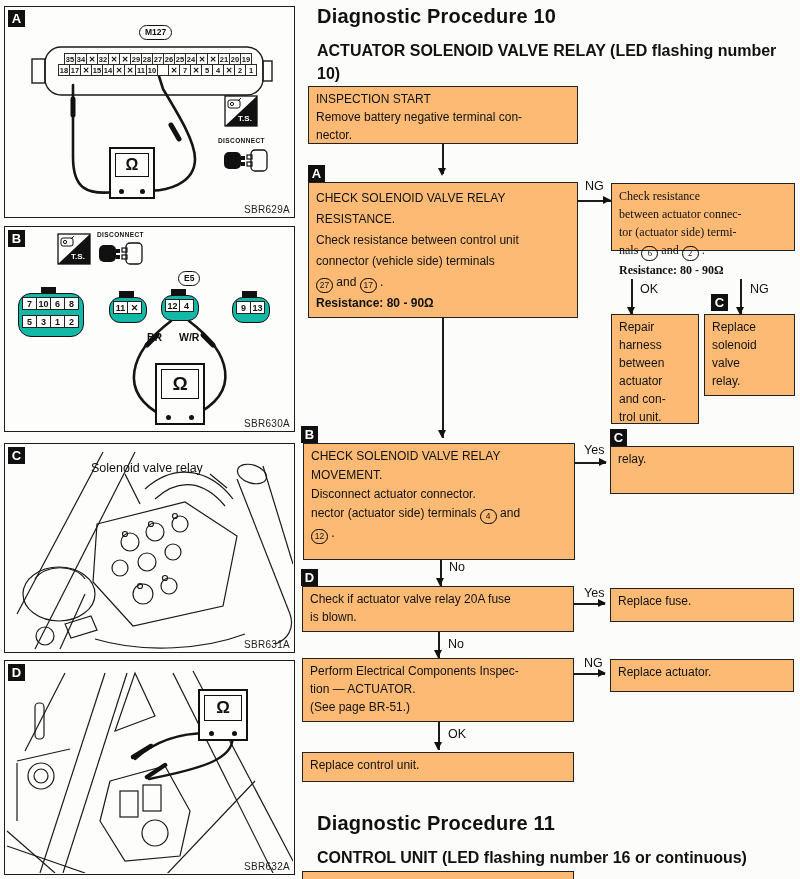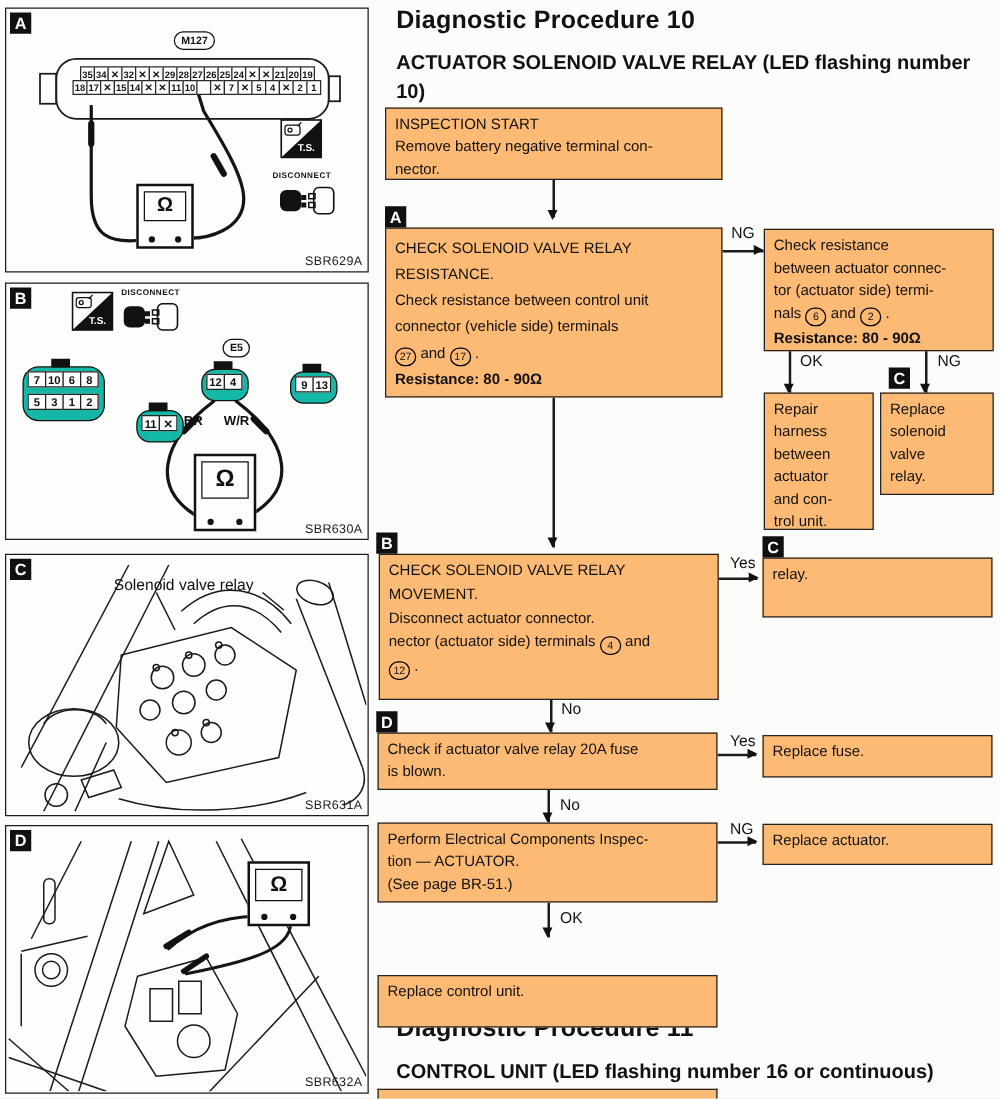--- a/index.html
+++ b/index.html
@@ -140,21 +140,21 @@
       </svg>
     </div>
 
     <span class="badge" style="left:173px;top:44px;">E5</span>
 
     <div class="conn" style="left:13px;top:66px;border-radius:13px;">
       <div class="tab" style="left:22px;"></div>
       <div class="row"><span class="pin2">7</span><span class="pin2">10</span><span class="pin2">6</span><span class="pin2">8</span></div>
       <div class="row"><span class="pin2">5</span><span class="pin2">3</span><span class="pin2">1</span><span class="pin2">2</span></div>
     </div>
-    <div class="conn" style="left:104px;top:70px;margin-top:31px;">
+    <div class="conn" style="left:104px;top:70px;">
       <div class="tab" style="left:9px;"></div>
       <div class="row"><span class="pin2">11</span><span class="pin2 xp">✕</span></div>
     </div>
     <div class="conn" style="left:156px;top:68px;">
       <div class="tab" style="left:9px;"></div>
       <div class="row"><span class="pin2">12</span><span class="pin2">4</span></div>
     </div>
     <div class="conn" style="left:227px;top:70px;">
       <div class="tab" style="left:9px;"></div>
       <div class="row"><span class="pin2">9</span><span class="pin2">13</span></div>
@@ -270,21 +270,21 @@
       <div>Check resistance between control unit</div>
       <div>connector (vehicle side) terminals</div>
       <div><span class="circ">27</span> and <span class="circ">17</span> .</div>
       <div class="b">Resistance: 80 - 90Ω</div>
     </div>
 
   <span class="lbl" style="left:583px;top:179px;">NG</span>
   <div class="hline" style="left:578px;top:200px;width:33px;"></div>
   <div class="arr-r" style="left:603px;top:196px;"></div>
 
-  <div class="fbox" style="left:611px;top:183px;width:184px;height:98px;">
+  <div class="fbox" style="left:611px;top:183px;width:184px;height:68px;font-family:Liberation Serif, serif;">
       <div>Check resistance</div>
       <div>between actuator connec-</div>
       <div>tor (actuator side) termi-</div>
       <div>nals <span class="circ">6</span> and <span class="circ">2</span> .</div>
       <div class="b">Resistance: 80 - 90Ω</div>
     </div>
 
   <span class="lbl" style="left:638px;top:282px;">OK</span>
   <div class="vline" style="left:631px;top:279px;height:36px;"></div>
   <div class="arr-d" style="left:627px;top:307px;"></div>
@@ -362,21 +362,21 @@
   <div class="hline" style="left:574px;top:673px;width:31px;"></div>
   <div class="arr-r" style="left:598px;top:669px;"></div>
   <div class="fbox" style="left:610px;top:659px;width:184px;height:33px;">
       <div>Replace actuator.</div>
     </div>
 
   <span class="lbl" style="left:446px;top:727px;">OK</span>
   <div class="vline" style="left:438px;top:722px;height:28px;"></div>
   <div class="arr-d" style="left:434px;top:742px;"></div>
 
-  <div class="fbox" style="left:302px;top:752px;width:272px;height:42px;margin-top:28px;">
+  <div class="fbox" style="left:302px;top:752px;width:272px;height:30px;">
       <div>Replace control unit.</div>
     </div>
 
   <div class="h1" style="left:317px;top:812px;">Diagnostic Procedure 11</div>
   <div class="h2" style="left:317px;top:846px;width:480px;">CONTROL UNIT (LED flashing number 16 or continuous)</div>
 
   <div class="fbox" style="left:302px;top:871px;width:272px;height:9px;border-bottom:none;"></div>
 
 </div>
 

